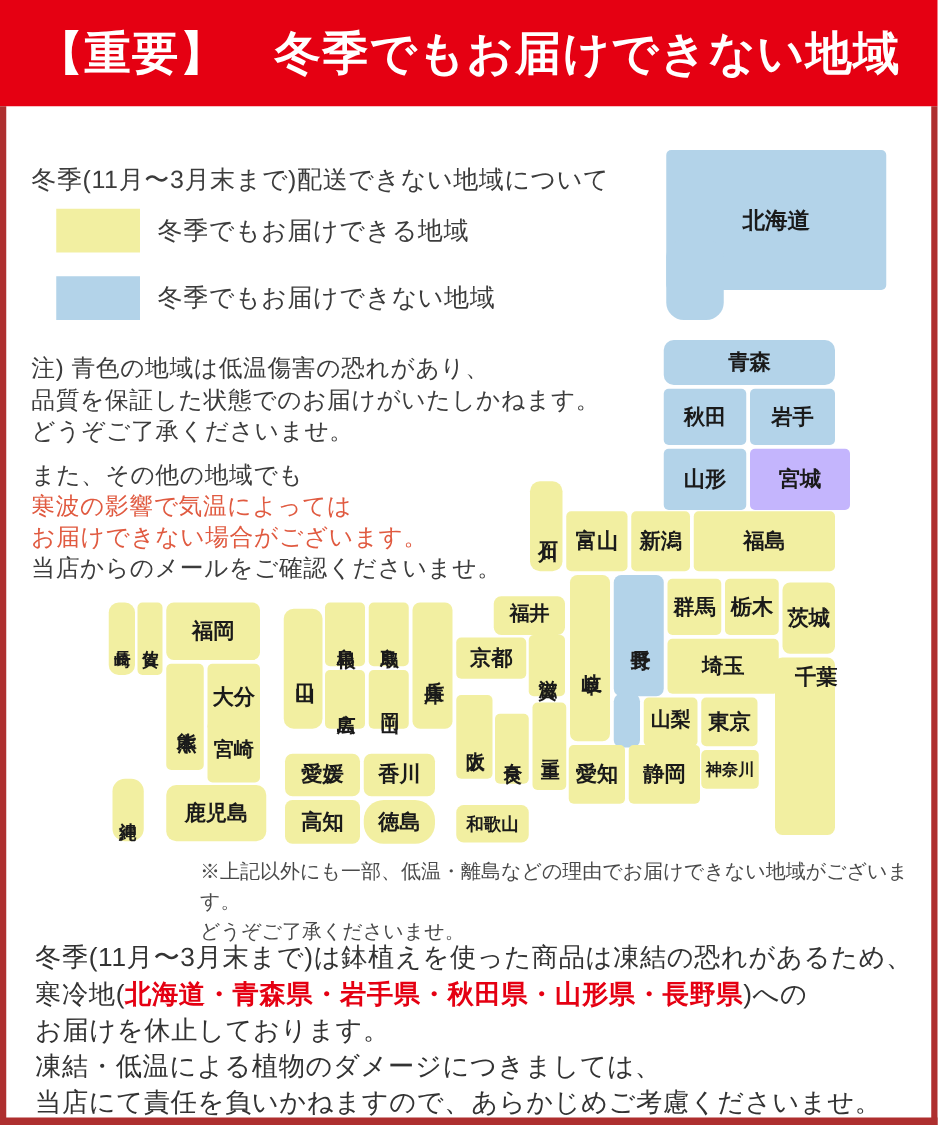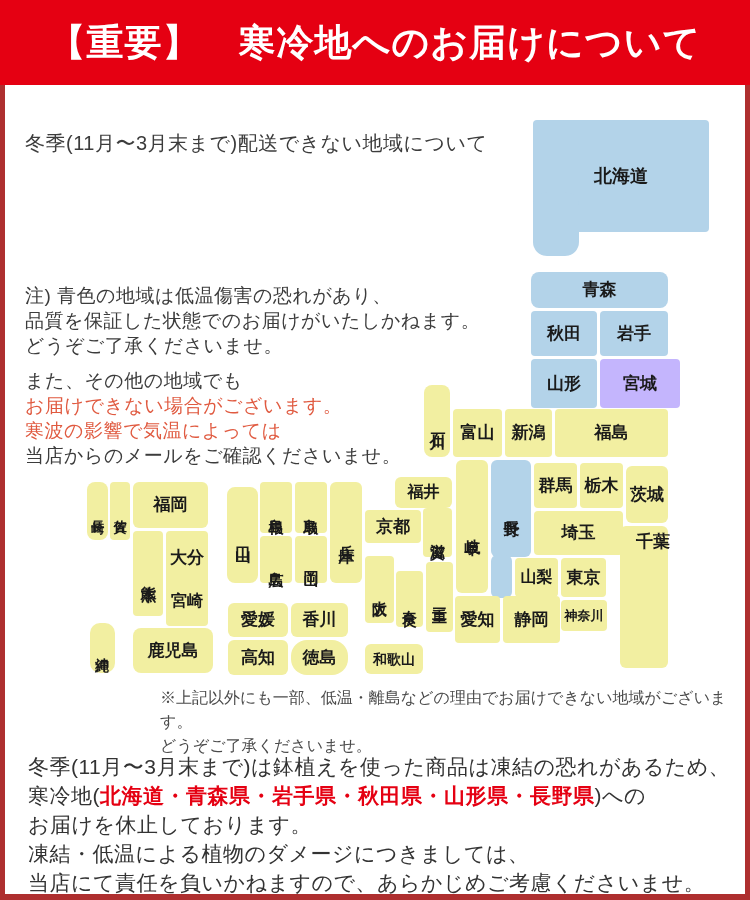--- a/index.html
+++ b/index.html
@@ -36,37 +36,47 @@
   
   .footer{position:absolute;left:28px;top:752px;font-size:21px;line-height:29px;letter-spacing:.5px;color:#333;}
   .footer .red{font-weight:bold;}
 </style>
 </head>
 <body>
 
 <div class="page">
 
   <div class="banner" style="background: rgb(229, 0, 18);">
-    <span class="banner-title">【重要】　寒冷地へのお届けについて</span>
+    <span class="banner-title">【重要】　冬季でもお届けできない地域</span>
   </div>
 
   <div class="bl" style="background: rgb(174, 47, 47);"></div>
   <div class="br" style="background: rgb(174, 47, 47);"></div>
   <div class="bb" style="background: rgb(174, 47, 47);"></div>
 
   <div class="intro">冬季(11月〜3月末まで)配送できない地域について</div>
 
+  <div class="legend">
+      <div class="legend-row">
+        <span class="swatch" style="background: rgb(242, 239, 161);"></span>
+        <span class="legend-label">冬季でもお届けできる地域</span>
+      </div>
+      <div class="legend-row">
+        <span class="swatch" style="background: rgb(179, 211, 233);"></span>
+        <span class="legend-label">冬季でもお届けできない地域</span>
+      </div>
+    </div>
 
   <div class="note">
       <div class="note-line">注) 青色の地域は低温傷害の恐れがあり、</div>
       <div class="note-line">品質を保証した状態でのお届けがいたしかねます。</div>
       <div class="note-line">どうぞご了承くださいませ。</div>
       <div class="note-line gap">また、その他の地域でも</div>
+      <div class="note-line red">寒波の影響で気温によっては</div>
       <div class="note-line red">お届けできない場合がございます。</div>
-      <div class="note-line red">寒波の影響で気温によっては</div>
       <div class="note-line">当店からのメールをご確認くださいませ。</div>
     </div>
 
   <div class="map">
       <div class="pref" style="left: 533px; top: 120px; width: 176px; height: 112px; font-size: 18px; border-radius: 4px; background: rgb(179, 211, 233);">北海道</div>
       <div class="pref" style="left: 533px; top: 192px; width: 46px; height: 64px; font-size: 17px; border-radius: 14px; background: rgb(179, 211, 233);"></div>
       <div class="pref" style="left: 531px; top: 272px; width: 137px; height: 36px; font-size: 17px; border-radius: 8px; background: rgb(179, 211, 233);">青森</div>
       <div class="pref" style="left: 531px; top: 311px; width: 66px; height: 45px; font-size: 17px; border-radius: 4px; background: rgb(179, 211, 233);">秋田</div>
       <div class="pref" style="left: 600px; top: 311px; width: 68px; height: 45px; font-size: 17px; border-radius: 4px; background: rgb(179, 211, 233);">岩手</div>
       <div class="pref" style="left: 531px; top: 359px; width: 66px; height: 49px; font-size: 17px; border-radius: 4px; background: rgb(179, 211, 233);">山形</div>

